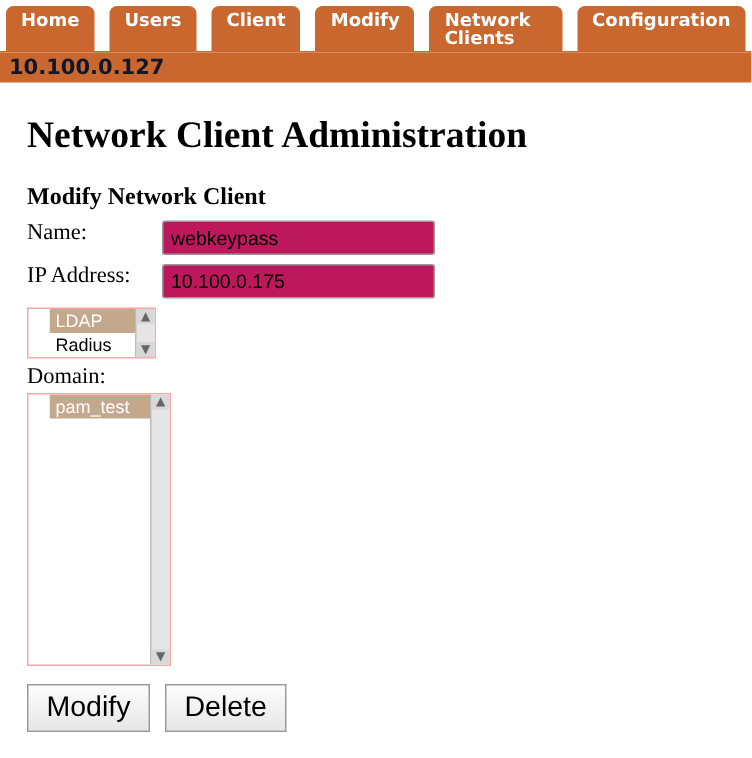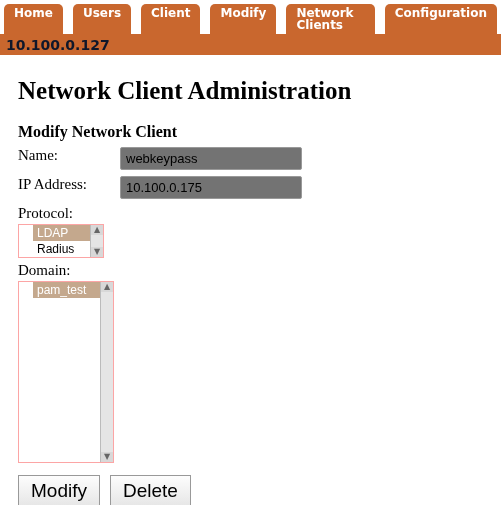--- a/index.html
+++ b/index.html
@@ -59,23 +59,22 @@
     font-family: Georgia, "Times New Roman", serif;
     font-size: 15px;
     width: 90px;
   }
   .text-input {
     font-family: Arial, sans-serif;
     font-size: 13px;
     padding: 3px 5px;
     border: 1px solid #999;
     width: 170px;
-    background: #737373;
+    background: #be185d;
     border-radius: 2px;
-    margin-left: 12px;
   }
   .section-label {
     font-family: Georgia, "Times New Roman", serif;
     font-size: 15px;
     margin-top: 4px;
     margin-bottom: 2px;
   }
   .listbox {
     display: flex;
     border: 1px solid #fca5a5;
@@ -156,21 +155,20 @@
   <div class="form-row">
     <div class="form-label">Name:</div>
     <input class="text-input" type="text" value="webkeypass" style="">
   </div>
 
   <div class="form-row">
     <div class="form-label">IP Address:</div>
     <input class="text-input" type="text" value="10.100.0.175" style="">
   </div>
 
-  <div class="section-label">Protocol:</div>
   <div class="listbox">
     <div class="items">
       <div class="item selected">LDAP</div>
       <div class="item">Radius</div>
     </div>
     <div class="scroll">
       <div class="arrow">▲</div>
       <div class="arrow">▼</div>
     </div>
   </div>

